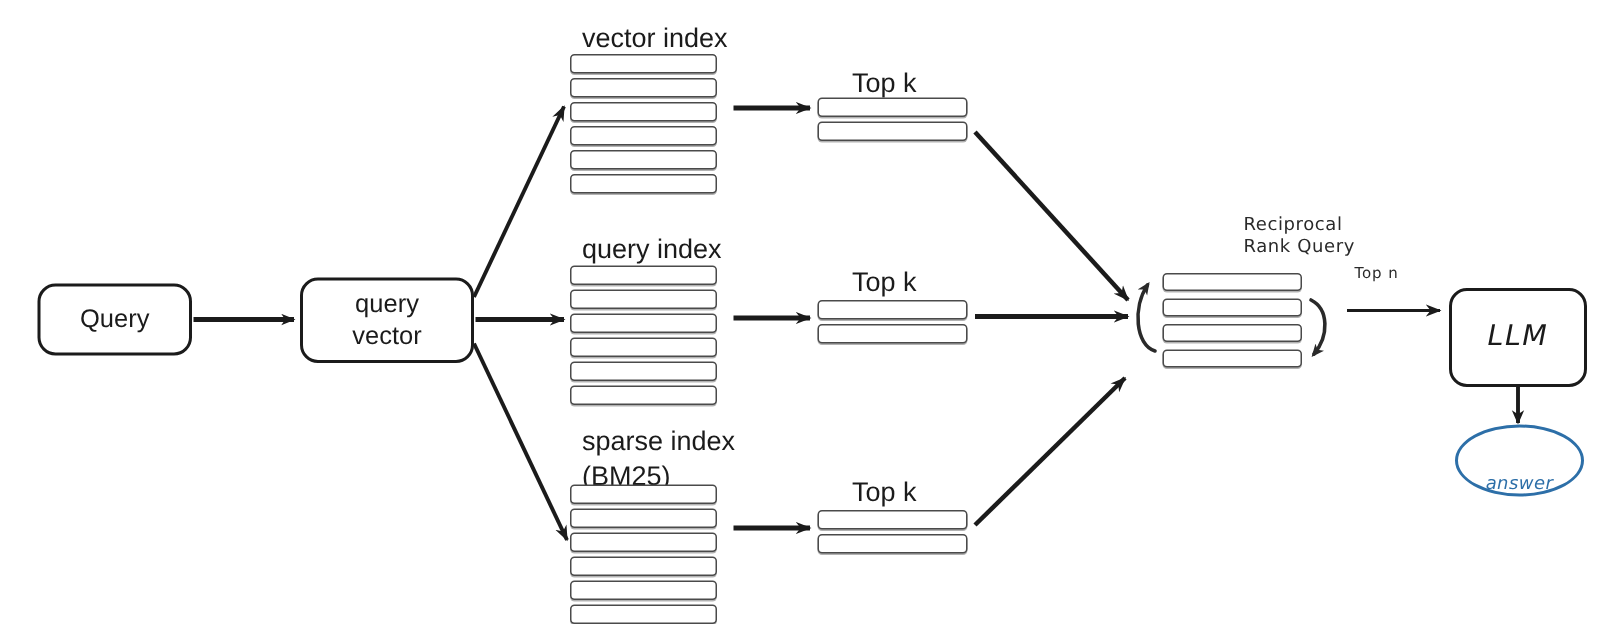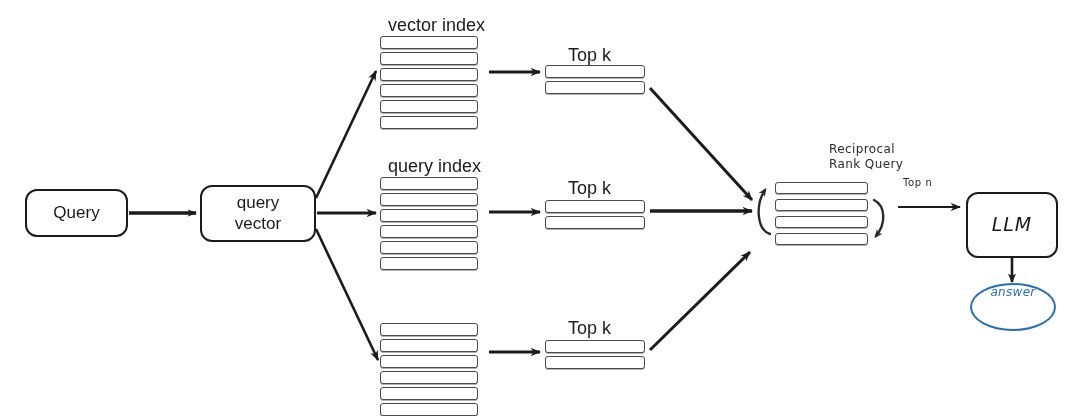--- a/index.html
+++ b/index.html
@@ -68,21 +68,21 @@
     background: #ffffff;
     box-sizing: border-box;
     box-shadow: 0 1px 0 rgba(0,0,0,.30);
   }
   .answer-ellipse {
     position: absolute;
     border: 2px solid #2d6fa8;
     border-radius: 50%;
     background: #ffffff;
     display: flex;
-    align-items: flex-start;
+    align-items: flex-end;
     justify-content: center;
     color: #2d6fa8;
     font-family: "DejaVu Sans", sans-serif;
     font-style: italic;
     font-size: 12px;
     letter-spacing: .3px;
     box-sizing: border-box;
   }
 </style>
 </head>
@@ -207,20 +207,22 @@
   </div>
   <div class="caption" style="left:568px; top:177px;">
     <span>Top k</span>
   </div>
   <div>
     <div class="bar" style="left:545px; top:200px; width:100px; height:13px;"></div>
     <div class="bar" style="left:545px; top:216px; width:100px; height:13px;"></div>
   </div>
 
   <div class="caption" style="left:388px; top:283px;">
+    <div>sparse index</div>
+    <div>(BM25)</div>
   </div>
   <div>
     <div class="bar" style="left:380px; top:323px; width:98px; height:13px;"></div>
     <div class="bar" style="left:380px; top:339px; width:98px; height:13px;"></div>
     <div class="bar" style="left:380px; top:355px; width:98px; height:13px;"></div>
     <div class="bar" style="left:380px; top:371px; width:98px; height:13px;"></div>
     <div class="bar" style="left:380px; top:387px; width:98px; height:13px;"></div>
     <div class="bar" style="left:380px; top:403px; width:98px; height:13px;"></div>
   </div>
   <div class="caption" style="left:568px; top:317px;">

